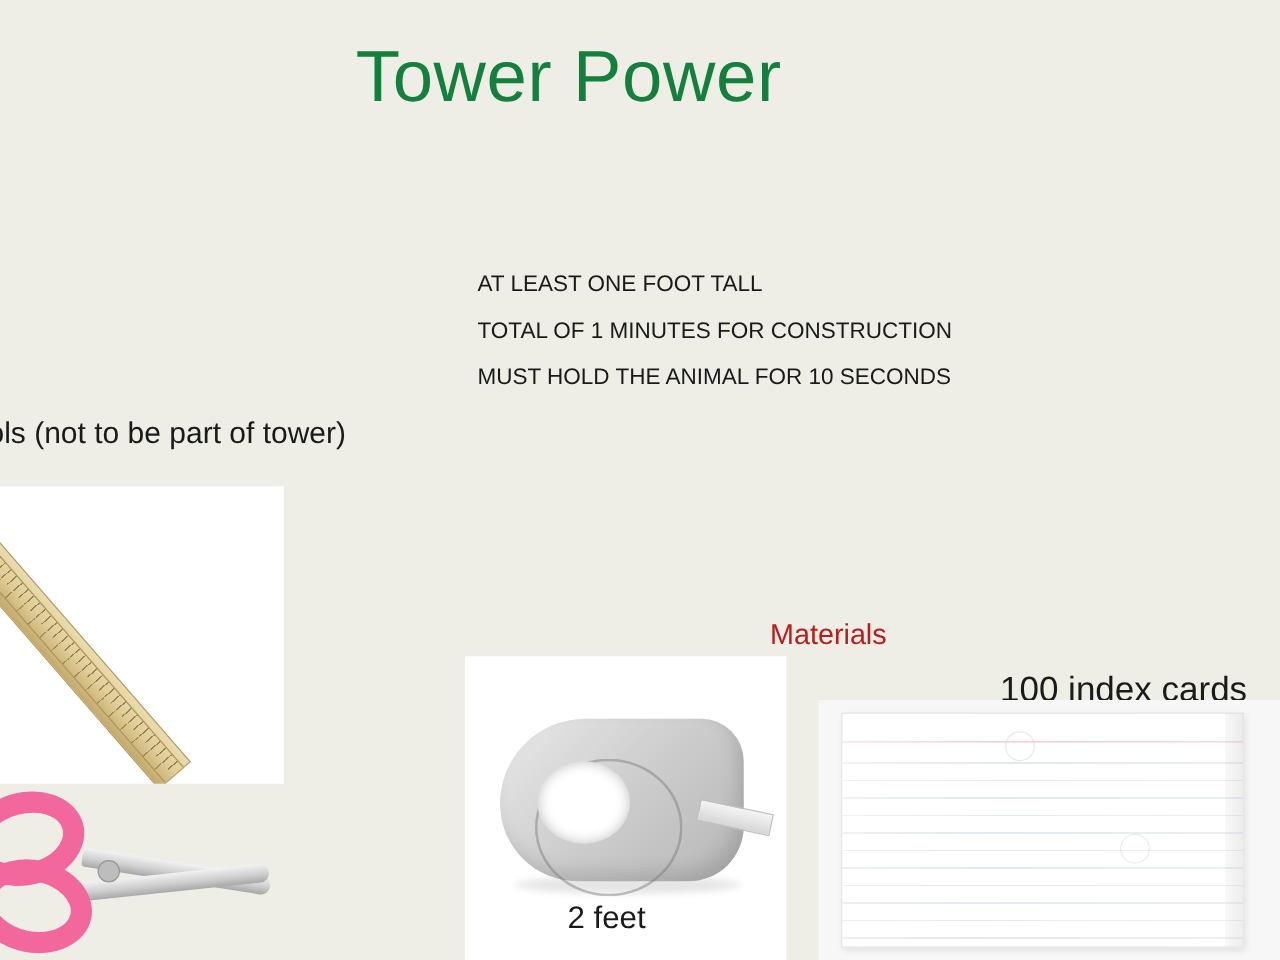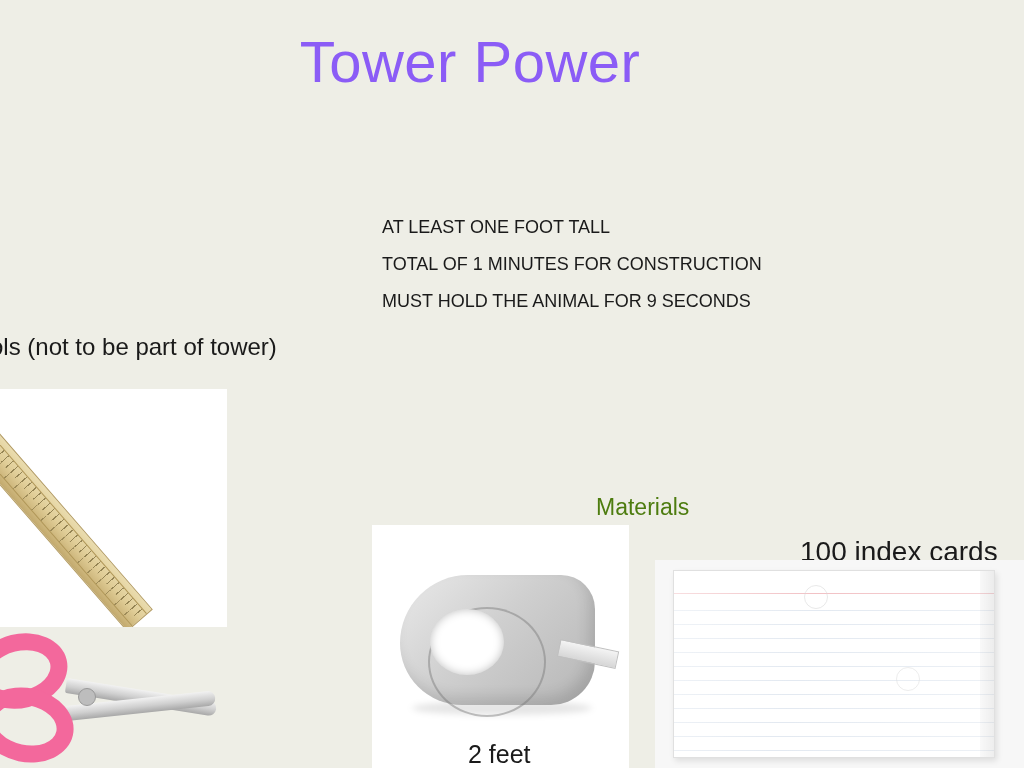--- a/index.html
+++ b/index.html
@@ -16,27 +16,27 @@
     color: #000;
   }
   .slide {
     position: absolute;
     inset: 0;
     background: #eeeee6;
   }
   .title {
     position: absolute;
     top: 30px;
-    left: 16px;
+    left: 1px;
     width: 908px;
     text-align: center;
     font-size: 58px;
     font-weight: 400;
     letter-spacing: 0.5px;
-    color: #8b5cf6;
+    color: #15803d;
     line-height: 1.1;
   }
   .rules {
     position: absolute;
     left: 382px;
     top: 209px;
     font-size: 18px;
     line-height: 37px;
     color: #1a1a1a;
     white-space: nowrap;
@@ -44,40 +44,39 @@
   .tools-label {
     position: absolute;
     left: -10px;
     top: 333px;
     font-size: 24px;
     color: #1a1a1a;
     white-space: nowrap;
   }
   .materials-label {
     position: absolute;
-    left: 596px;
+    left: 616px;
     top: 494px;
     font-size: 23px;
-    color: #4d7c0f;
+    color: #b91c1c;
   }
   .index-label {
     position: absolute;
     left: 800px;
     top: 536px;
     font-size: 28px;
     color: #1a1a1a;
     white-space: nowrap;
   }
   .tape-caption {
     position: absolute;
-    left: 468px;
+    left: 454px;
     top: 720px;
     font-size: 25px;
     color: #1a1a1a;
-    margin-top: 20px;
   }
 
   
   .ruler-box {
     position: absolute;
     left: -8px;
     top: 389px;
     width: 235px;
     height: 238px;
     background: #ffffff;
@@ -297,21 +296,21 @@
 </head>
 <body>
 
 <div class="slide">
 
   <div class="title">Tower Power</div>
 
   <div class="rules">
     <div>AT LEAST ONE FOOT TALL</div>
     <div>TOTAL OF 1 MINUTES FOR CONSTRUCTION</div>
-    <div>MUST HOLD THE ANIMAL FOR 9 SECONDS</div>
+    <div>MUST HOLD THE ANIMAL FOR 10 SECONDS</div>
   </div>
 
   <div class="tools-label">ols (not to be part of tower)</div>
 
   <div class="materials-label">Materials</div>
 
   <div class="index-label">100 index cards</div>
 
   <div class="ruler-box">
     <div class="ruler">

